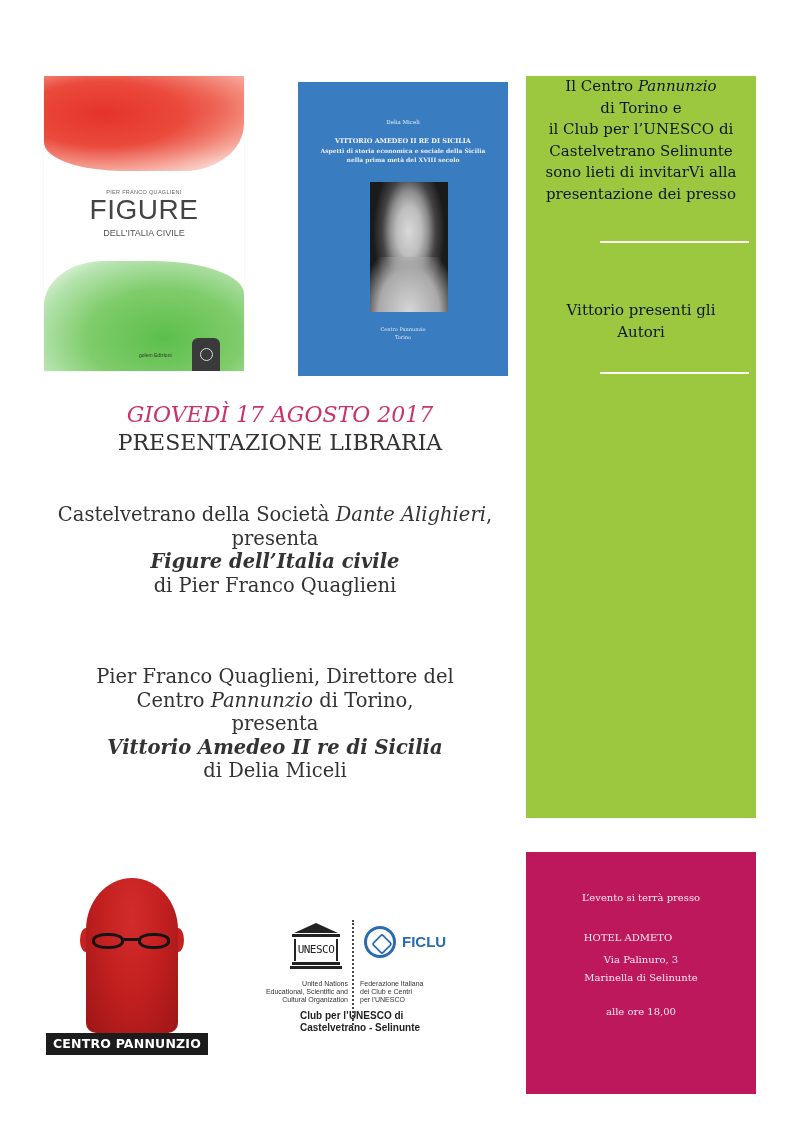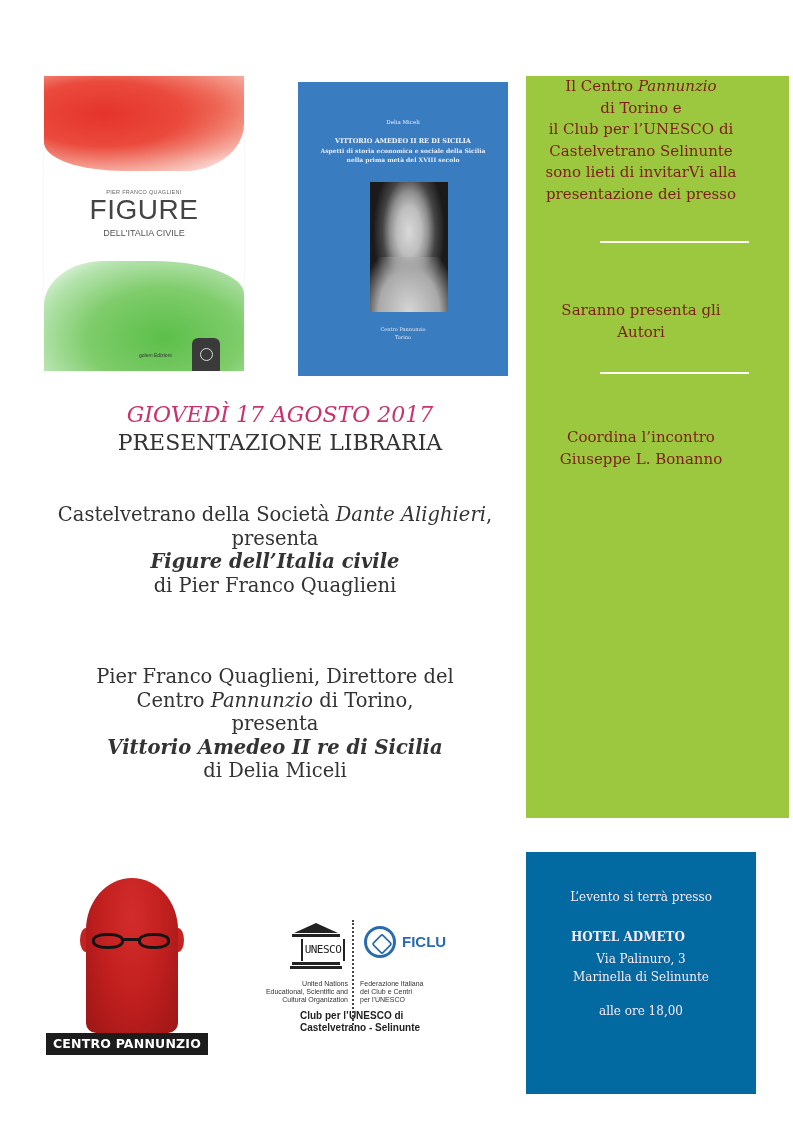--- a/index.html
+++ b/index.html
@@ -29,30 +29,30 @@
   #book2 .sub1 { position:absolute; left:0; width:210px; top:65px; text-align:center; font-size:6px; font-weight:bold; color:#e9eef8; }
   #book2 .sub2 { position:absolute; left:0; width:210px; top:74px; text-align:center; font-size:6px; font-weight:bold; color:#e9eef8; }
   #book2 .portrait { position:absolute; left:72px; top:100px; width:78px; height:130px; background:
       radial-gradient(ellipse at 50% 38%, #d9d9d9 0%, #bdbdbd 22%, #8e8e8e 35%, #444 48%, #1a1a1a 65%),
       #111; }
   #book2 .portrait::after { content:""; position:absolute; left:0; bottom:0; width:78px; height:55px; background:radial-gradient(ellipse at 50% 100%, #d6d6d6 0%, #a9a9a9 55%, rgba(60,60,60,0) 90%); }
   #book2 .pub1 { position:absolute; left:0; width:210px; top:244px; text-align:center; font-size:5px; color:#dfe7f3; }
   #book2 .pub2 { position:absolute; left:0; width:210px; top:252px; text-align:center; font-size:5px; color:#dfe7f3; }
 
   
-  #green { left:526px; top:76px; width:230px; height:742px; background:#9bc83e; color:#7f1d1d; text-align:center; font-size:15px; line-height:21.5px;padding-left:33px; }
+  #green { left:526px; top:76px; width:230px; height:742px; background:#9bc83e; color:#0f172a; text-align:center; font-size:15px; line-height:21.5px; }
   #green .intro { position:absolute; left:0; width:230px; top:0px; }
   #green .rule { position:absolute; left:74px; width:149px; height:2px; background:#fdfdf5; }
   #green .presenti { position:absolute; left:0; width:230px; top:224px; }
   #green .coord { position:absolute; left:0; width:230px; top:351px; }
 
   
-  #pink { left:526px; top:852px; width:230px; height:242px; background:#0369a1; color:#fbe9f1; text-align:center; font-size:12px; line-height:19px; }
+  #pink { left:526px; top:852px; width:230px; height:242px; background:#be185d; color:#fbe9f1; text-align:center; font-size:10px; line-height:19px; }
   #pink .l1 { position:absolute; left:0; width:230px; top:36px; }
-  #pink .hotel { position:absolute; left:0; width:204px; top:76px;font-weight:bold; }
+  #pink .hotel { position:absolute; left:0; width:204px; top:76px; }
   #pink .addr1 { position:absolute; left:0; width:230px; top:98px; }
   #pink .addr2 { position:absolute; left:0; width:230px; top:116px; }
   #pink .time { position:absolute; left:0; width:230px; top:150px; }
 
   
   #date { left:30px; width:500px; top:402px; text-align:center; font-size:22px; color:#c8326e; line-height:26px;font-style:italic; }
   #heading { left:30px; width:500px; top:429px; text-align:center; font-size:22px; color:#333; line-height:28px; }
   .body-block { position:absolute; left:20px; width:510px; text-align:center; font-size:19.5px; line-height:23.5px; color:#333; }
   #block1 { top:503px; }
   #block2 { top:665px; }
@@ -69,21 +69,21 @@
   #pannunzio .lens { position:absolute; top:0; width:32px; height:16px; border:3px solid #151515; border-radius:45%; box-sizing:border-box; }
   #pannunzio .lens.l { left:0; } #pannunzio .lens.r { left:46px; }
   #pannunzio .bridge { position:absolute; left:30px; top:5px; width:18px; height:3px; background:#151515; }
   #pannunzio .label { position:absolute; left:0; top:155px; width:162px; height:22px; background:#1c1c1c; color:#fff; font-family:"DejaVu Sans", sans-serif; font-weight:bold; font-size:12.5px; line-height:22px; text-align:center; letter-spacing:0.2px; }
 
   
   #unesco { left:280px; top:918px; width:180px; height:125px; font-family:"Liberation Sans", sans-serif; }
   #unesco .temple { position:absolute; left:12px; top:5px; width:48px; height:46px; }
   #unesco .roof { position:absolute; left:2px; top:0; width:0; height:0; border-left:22px solid transparent; border-right:22px solid transparent; border-bottom:10px solid #222; }
   #unesco .beam { position:absolute; left:0; top:11px; width:48px; height:3px; background:#222; }
-  #unesco .cols { position:absolute; left:9px; top:16px; width:44px; height:22px; font-family:"DejaVu Sans Mono", monospace; font-size:11px; line-height:22px; text-align:center; color:#222; letter-spacing:-0.5px; border-left:2px solid #222; border-right:2px solid #222; box-sizing:border-box; }
+  #unesco .cols { position:absolute; left:2px; top:16px; width:44px; height:22px; font-family:"DejaVu Sans Mono", monospace; font-size:11px; line-height:22px; text-align:center; color:#222; letter-spacing:-0.5px; border-left:2px solid #222; border-right:2px solid #222; box-sizing:border-box; }
   #unesco .base { position:absolute; left:0; top:39px; width:48px; height:3px; background:#222; }
   #unesco .base2 { position:absolute; left:-2px; top:43px; width:52px; height:3px; background:#222; }
   #unesco .divider { position:absolute; left:72px; top:2px; width:0; height:105px; border-left:2px dotted #444; }
   #unesco .un1, #unesco .un2, #unesco .un3 { position:absolute; right:112px; font-size:7px; color:#333; white-space:nowrap; text-align:right; }
   #unesco .un1 { top:62px; } #unesco .un2 { top:70px; } #unesco .un3 { top:78px; }
   #unesco .ficlu-ring { position:absolute; left:84px; top:8px; width:32px; height:32px; border-radius:50%; border:3px solid #2a6bb0; box-sizing:border-box; }
   #unesco .ficlu-ring::after { content:""; position:absolute; left:6px; top:6px; width:14px; height:14px; border:2px solid #2a6bb0; border-radius:3px; transform:rotate(45deg) scale(0.85); }
   #unesco .ficlu-text { position:absolute; left:122px; top:15px; font-size:15px; font-weight:bold; color:#2a6bb0; }
   #unesco .fd1, #unesco .fd2, #unesco .fd3 { position:absolute; left:80px; font-size:7px; color:#333; white-space:nowrap; }
   #unesco .fd1 { top:62px; } #unesco .fd2 { top:70px; } #unesco .fd3 { top:78px; }
@@ -118,28 +118,24 @@
   <div class="intro">
     <div><span>Il  Centro </span><i class="it">Pannunzio</i></div>
     <div>di Torino e</div>
     <div>il Club per l’UNESCO di</div>
     <div>Castelvetrano Selinunte</div>
     <div>sono lieti di invitarVi alla</div>
     <div>presentazione  dei presso</div>
   </div>
   <div class="rule" style="top:165px;"></div>
   <div class="presenti">
-    <div>Saranno presenta gli</div>
+    <div>Vittorio presenti gli</div>
     <div>Autori</div>
   </div>
   <div class="rule" style="top:296px;"></div>
-  <div class="coord">
-    <div>Coordina l’incontro</div>
-    <div>Giuseppe L. Bonanno</div>
-  </div>
 </div>
 
 <div id="date" class="abs">GIOVEDÌ 17 AGOSTO 2017</div>
 <div id="heading" class="abs">PRESENTAZIONE LIBRARIA</div>
 
 <div id="block1" class="body-block">
   <div><span>Castelvetrano della Società </span><i class="it">Dante Alighieri</i><span>,</span></div>
   <div>presenta</div>
   <span class="bt">Figure dell’Italia civile</span>
   <div>di Pier Franco Quaglieni</div>

